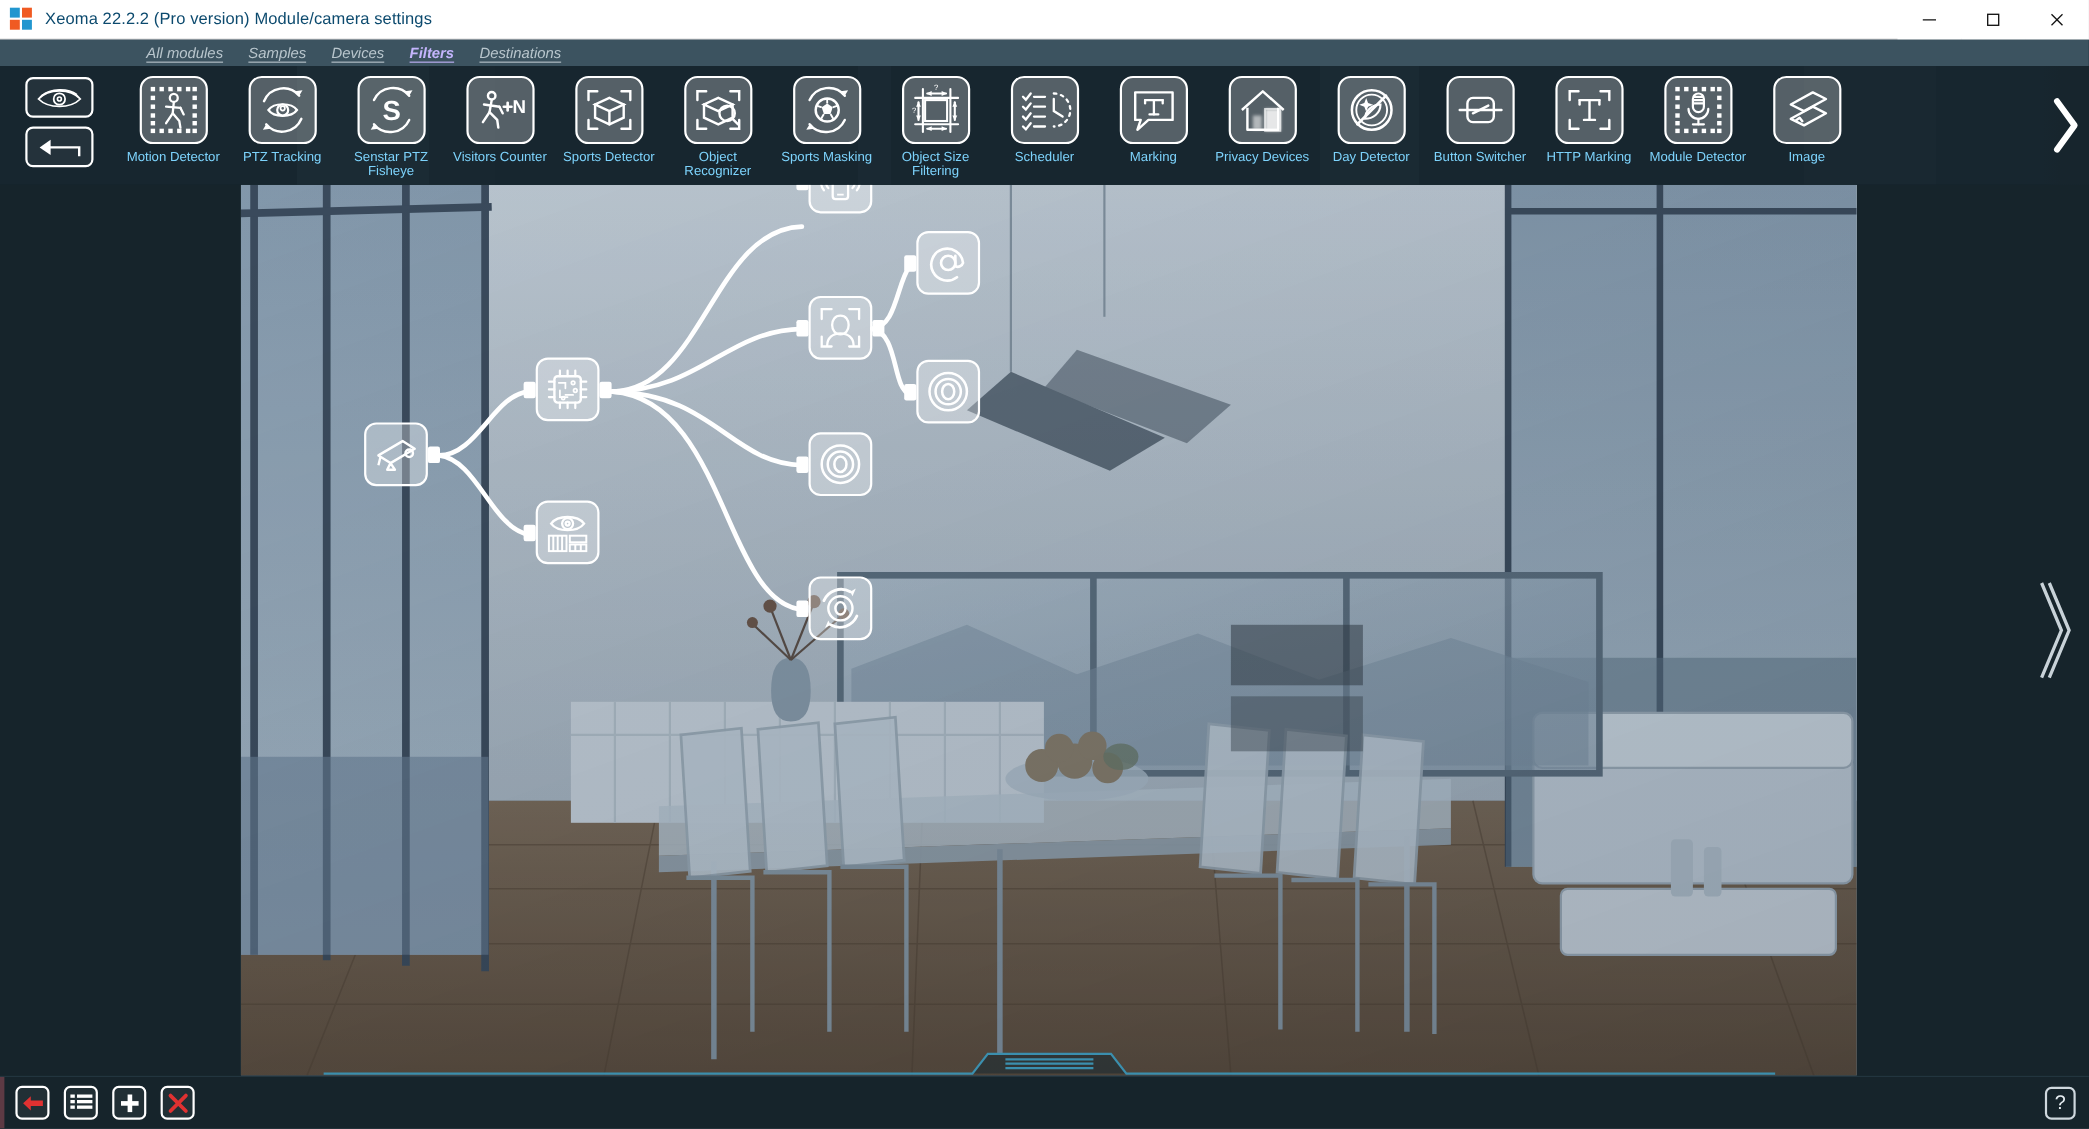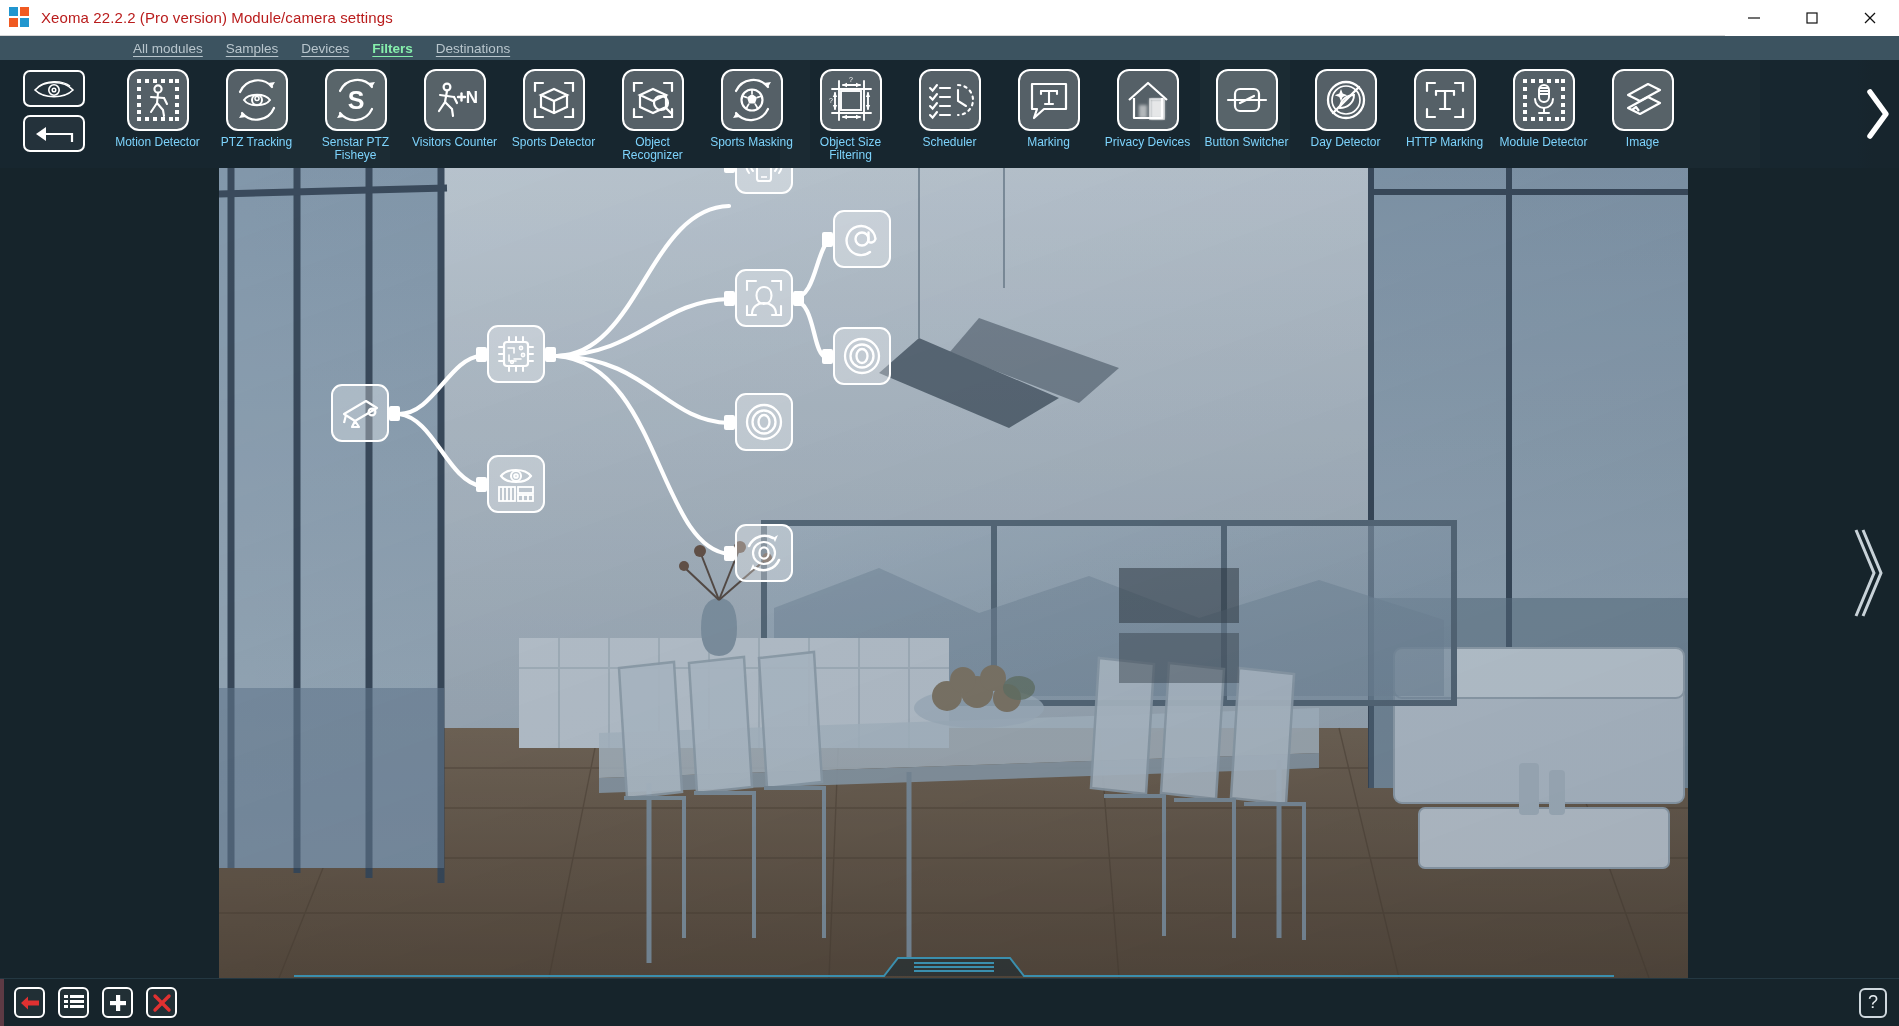--- a/index.html
+++ b/index.html
@@ -30,21 +30,21 @@
     position: relative; flex: 0 0 22px;
   }
   .titlebar-logo i {
     position: absolute; width: 9px; height: 9px; display: block;
   }
   .titlebar-logo i:nth-child(1) { left: 0;  top: 0;  background: #2196cf; }
   .titlebar-logo i:nth-child(2) { left: 11px; top: 0; background: #f05a22; }
   .titlebar-logo i:nth-child(3) { left: 0;  top: 11px; background: #f05a22; }
   .titlebar-logo i:nth-child(4) { left: 11px; top: 11px; background: #2196cf; }
   .titlebar-title {
-    font-size: 15px; color: #b91c1c; letter-spacing: .1px;
+    font-size: 15px; color: #0c4a6e; letter-spacing: .1px;
     white-space: nowrap;
   }
   .titlebar-spacer { flex: 1 1 auto; }
   .win-btns { display: flex; height: 36px; }
   .win-btn {
     width: 58px; height: 36px;
     display: flex; align-items: center; justify-content: center;
     background: #ffffff; cursor: default;
   }
   .win-btn svg { display: block; }
@@ -58,22 +58,23 @@
     position: relative; z-index: 5;
   }
   .tab {
     font-size: 13.5px;
     color: #b9c6cd;
     margin-right: 23px;
     text-decoration: underline;
     text-underline-offset: 3px;
     white-space: nowrap;
     cursor: pointer;
-  }
-  .tab.active { color: #86efac; font-weight: bold; }
+    font-style: italic;
+  }
+  .tab.active { color: #c4b5fd; font-weight: bold; }
 
   
   .toolbar {
     flex: 0 0 108px; height: 108px;
     background: #17252d;
     position: relative;
     display: flex; align-items: flex-start;
     overflow: hidden;
   }
   .toolbar-left {
@@ -526,39 +527,39 @@
             <rect x="27" y="24" width="14" height="20" fill="none" stroke="#fff" stroke-width="1.6" opacity=".7"></rect>
           </svg>
         </div>
         <div class="module-label">Privacy Devices</div>
       </div>
 
 
       <div class="module">
         <div class="module-icon">
           <svg width="50" height="50" viewBox="0 0 50 50">
-            <rect x="13" y="14" width="24" height="22" rx="5" fill="none" stroke="#fff" stroke-width="2.2"></rect>
-            <line x1="6" y1="25" x2="44" y2="25" stroke="#fff" stroke-width="2.2" stroke-linecap="round"></line>
-            <line x1="18" y1="28" x2="32" y2="21" stroke="#fff" stroke-width="2.2" stroke-linecap="round"></line>
-          </svg>
-        </div>
-        <div class="module-label">Button Switcher</div>
-      </div>
-
-      <div class="module">
-        <div class="module-icon">
-          <svg width="50" height="50" viewBox="0 0 50 50">
             <circle cx="25" cy="25" r="18" fill="none" stroke="#fff" stroke-width="2.3"></circle>
             <circle cx="25" cy="25" r="14" fill="none" stroke="#fff" stroke-width="1.7"></circle>
             <path d="M20 14 l1.7 4.6 l4.6 1.7 l-4.6 1.7 l-1.7 4.6 l-1.7 -4.6 l-4.6 -1.7 l4.6 -1.7 z" fill="#fff"></path>
             <path d="M33 20 C33 28, 26 33, 19 33 C19 25, 26 20, 33 20 Z" fill="none" stroke="#fff" stroke-width="1.9"></path>
             <line x1="12" y1="38" x2="38" y2="12" stroke="#fff" stroke-width="2.4" stroke-linecap="round"></line>
           </svg>
         </div>
         <div class="module-label">Day Detector</div>
+      </div>
+
+      <div class="module">
+        <div class="module-icon">
+          <svg width="50" height="50" viewBox="0 0 50 50">
+            <rect x="13" y="14" width="24" height="22" rx="5" fill="none" stroke="#fff" stroke-width="2.2"></rect>
+            <line x1="6" y1="25" x2="44" y2="25" stroke="#fff" stroke-width="2.2" stroke-linecap="round"></line>
+            <line x1="18" y1="28" x2="32" y2="21" stroke="#fff" stroke-width="2.2" stroke-linecap="round"></line>
+          </svg>
+        </div>
+        <div class="module-label">Button Switcher</div>
       </div>
 
 
       <div class="module">
         <div class="module-icon">
           <svg width="50" height="50" viewBox="0 0 50 50">
             <g fill="none" stroke="#fff" stroke-width="2.2" stroke-linecap="round">
               <path d="M7 16 V8 H15"></path>
                 <path d="M35 8 H43 V16"></path>
               <path d="M43 34 V42 H35"></path>

